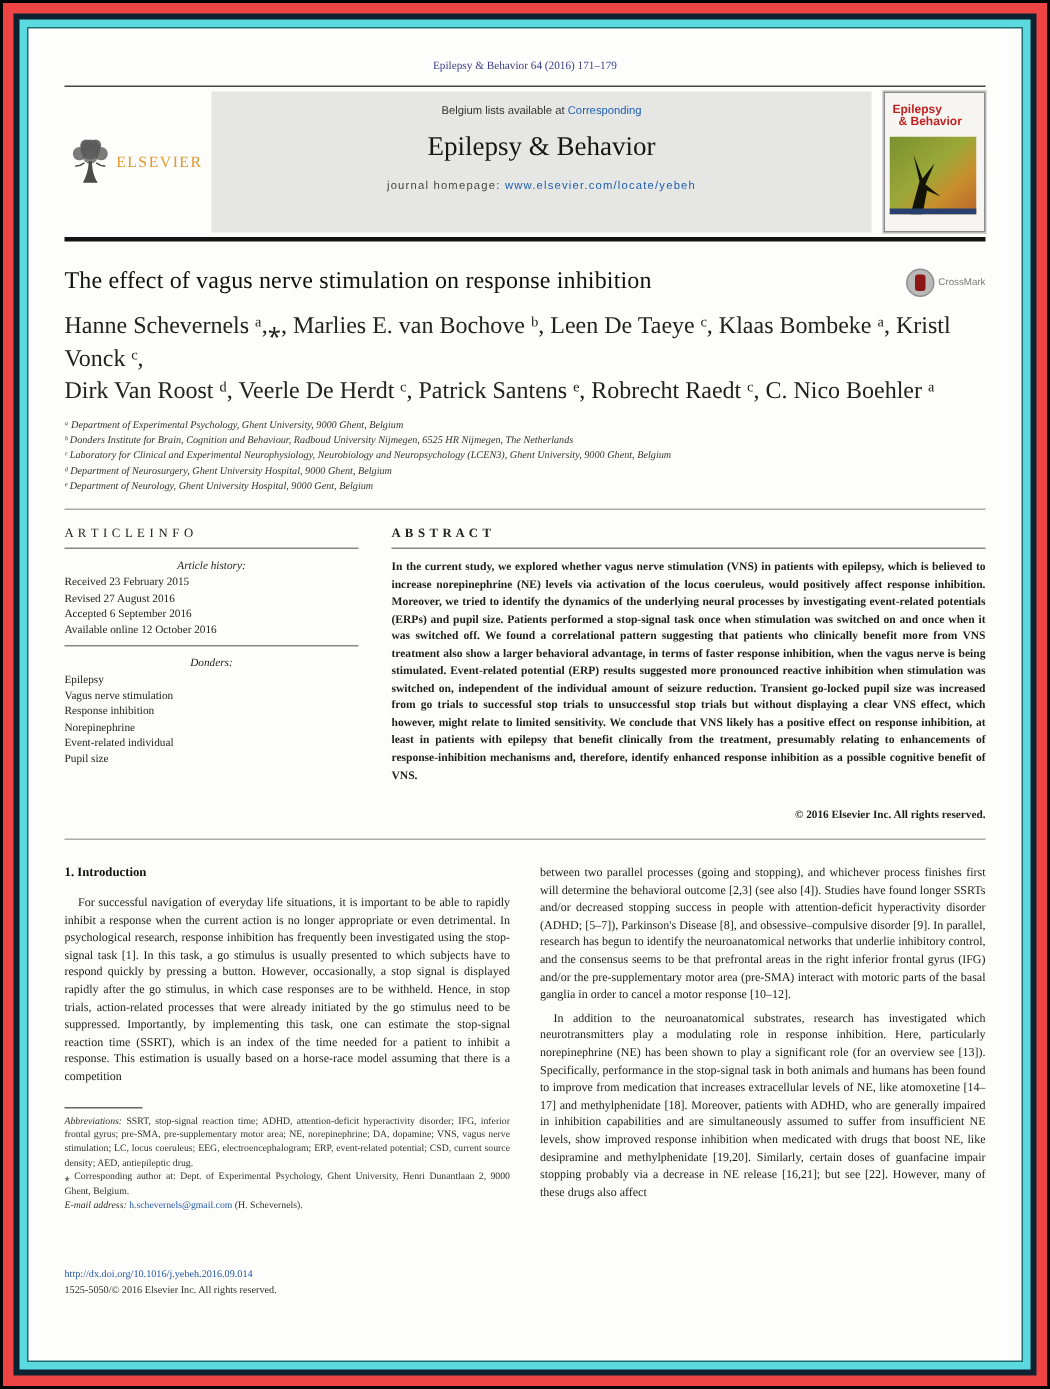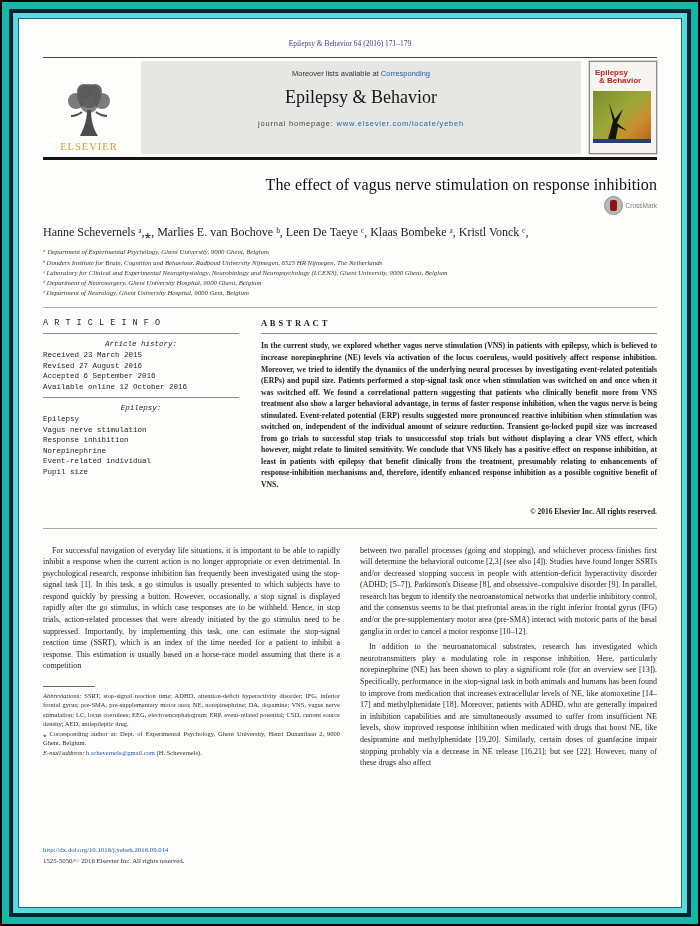--- a/index.html
+++ b/index.html
@@ -3,59 +3,59 @@
 <meta charset="utf-8">
 <style>
   html,body{margin:0;padding:0;}
   body{
     width:700px;height:926px;overflow:hidden;
     font-family:"Liberation Serif", serif;
     background:#000;
   }
   
   .f-outer{width:700px;height:926px;box-sizing:border-box;background:#050505;padding:2px;}
-  .f-cyan1{width:100%;height:100%;box-sizing:border-box;background:#14b8a6;padding:7px;}
+  .f-cyan1{width:100%;height:100%;box-sizing:border-box;background:#ef4444;padding:7px;}
   .f-dark{width:100%;height:100%;box-sizing:border-box;background:#0c2230;padding:4px;}
   .f-cyan2{width:100%;height:100%;box-sizing:border-box;background:#5ad9de;padding:5px;}
   .f-line{width:100%;height:100%;box-sizing:border-box;background:#1f6b73;padding:1px;}
   .page{
     width:100%;height:100%;box-sizing:border-box;background:#fdfdfc;
     padding:20px 24px 0 24px;overflow:hidden;color:#1d1d1d;position:relative;
   }
   
   .running-head{text-align:center;font-size:7.5px;color:#3b3f8c;margin-bottom:9px;}
   
   .header-rule{border-top:1px solid #444;margin-bottom:0;}
   .header-band{display:flex;align-items:stretch;padding-top:3px;}
-  .logo-col{width:92px;display:flex;flex-direction:column;align-items:center;justify-content:flex-end;padding:2px 6px 2px 0;}
+  .logo-col{width:92px;display:flex;flex-direction:row;align-items:center;justify-content:flex-end;padding:2px 6px 2px 0;}
   .elsevier-text{font-size:10.5px;letter-spacing:1px;color:#e09a2d;margin-top:1px;font-family:"Liberation Serif",serif;}
   .center-box{flex:1;background:#e6e6e5;text-align:center;padding:8px 4px 9px 4px;}
   .contents-line{font-family:"Liberation Sans",sans-serif;font-size:7.5px;color:#333;}
   .contents-line a{color:#1d5fae;text-decoration:none;}
   .journal-name{font-size:18px;color:#161616;margin:9px 0 11px 0;}
   .homepage-line{font-family:"Liberation Sans",sans-serif;font-size:7.5px;letter-spacing:.8px;color:#444;}
   .homepage-line a{color:#1d5fae;text-decoration:none;}
   .cover{width:66px;margin-left:8px;border:1px solid #8a8a8a;background:#f6f5f2;box-shadow:0 0 0 1px #d8d8d8;display:flex;flex-direction:column;}
   .cover-title{padding:7px 3px 3px 5px;font-size:8px;line-height:1.05;color:#c21f1f;font-weight:bold;font-family:"Liberation Sans",sans-serif;}
   .cover-title .l2{padding-left:4px;display:block;}
   .cover-art{flex:1;margin:2px 3px 6px 3px;min-height:48px;position:relative;}
   .thick-rule{height:3.5px;background:#141414;margin-top:3px;}
   
-  .title-row{display:flex;align-items:flex-end;justify-content:space-between;margin-top:16px;flex-direction:column;}
+  .title-row{display:flex;align-items:center;justify-content:space-between;margin-top:16px;}
   .article-title{font-size:16px;font-weight:normal;color:#101010;margin:0;letter-spacing:.1px;}
   .crossmark{display:flex;align-items:center;gap:3px;margin-top:2px;flex:0 0 auto;}
   .cm-circle{width:17px;height:17px;border-radius:50%;background:#b9b9b9;display:inline-flex;align-items:center;justify-content:center;border:1px solid #8f8f8f;}
   .cm-rect{width:7px;height:11px;background:#8e1515;border-radius:2px;display:inline-block;}
   .cm-label{font-size:6.5px;color:#7c7c7c;font-family:"Liberation Sans",sans-serif;}
-  .authors{font-size:12px;color:#222;margin-top:9px;line-height:1.35;}
+  .authors{font-size:16px;color:#222;margin-top:9px;line-height:1.35;}
   .affiliations{margin-top:7px;font-size:6.8px;font-style:italic;color:#333;line-height:1.5;}
   .thin-rule{border-top:1px solid #aaa;margin:9px 0 0 0;}
   
   .meta-grid{display:flex;gap:22px;margin-top:10px;}
-  .info-col{width:196px;flex:0 0 auto;font-family:Liberation Mono, monospace;}
+  .info-col{width:196px;flex:0 0 auto;}
   .abs-col{flex:1;font-weight:bold;}
   .sec-head{font-size:8.5px;color:#222;letter-spacing:.5px;}
   .col-rule{border-top:1px solid #888;margin:5px 0 6px 0;}
   .info-col .label{font-style:italic;font-size:7.5px;margin:1px 0 2px 0;text-align:center;}
   .info-line{font-size:7.5px;line-height:1.4;}
   .abs-text{font-size:7.7px;line-height:1.5;text-align:justify;color:#1e1e1e;}
   .abs-copy{font-size:7.5px;text-align:right;margin-top:16px;}
   .full-rule{border-top:1px solid #aaa;margin:12px 0 0 0;}
   
   .body-grid{display:flex;gap:20px;margin-top:16px;}
@@ -95,21 +95,21 @@
               <circle cx="26" cy="9" r="7" opacity=".9"></circle>
               <circle cx="37" cy="9" r="7" opacity=".9"></circle>
               <circle cx="31" cy="22" r="9" opacity=".75"></circle>
             </g>
             <path d="M29 28 C29 38 26 46 22 54 L40 54 C35 46 33 38 33 28 Z" fill="#4c4c4c"></path>
             <path d="M24 30 C20 33 16 34 13 34 M38 30 C42 33 46 34 49 34" stroke="#4c4c4c" stroke-width="2" fill="none"></path>
           </svg>
           <div class="elsevier-text">ELSEVIER</div>
         </div>
         <div class="center-box">
-          <div class="contents-line"><span>Moreover lists available at </span><a href="#">Corresponding</a></div>
+          <div class="contents-line"><span>Belgium lists available at </span><a href="#">Corresponding</a></div>
           <div class="journal-name">Epilepsy &amp; Behavior</div>
           <div class="homepage-line"><span>journal homepage: </span><a href="#">www.elsevier.com/locate/yebeh</a></div>
         </div>
         <div class="cover">
           <div class="cover-title"><span>Epilepsy</span><span class="l2">&amp; Behavior</span></div>
           <div class="cover-art">
             <svg width="58" height="52" viewBox="0 0 58 52" preserveAspectRatio="none">
               <defs>
                 <linearGradient id="cg" x1="0" y1="0" x2="1" y2="1">
                   <stop offset="0" stop-color="#7a8f2e"></stop>
@@ -132,62 +132,64 @@
         <div class="crossmark">
           <span class="cm-circle">
                     <span class="cm-rect"></span>
                   </span>
           <span class="cm-label">CrossMark</span>
         </div>
       </div>
 
       <div class="authors">
         <div>Hanne Schevernels ᵃ,⁎, Marlies E. van Bochove ᵇ, Leen De Taeye ᶜ, Klaas Bombeke ᵃ, Kristl Vonck ᶜ,</div>
+        <div>Dirk Van Roost ᵈ, Veerle De Herdt ᶜ, Patrick Santens ᵉ, Robrecht Raedt ᶜ, C. Nico Boehler ᵃ</div>
       </div>
 
       <div class="affiliations">
         <div>ᵃ Department of Experimental Psychology, Ghent University, 9000 Ghent, Belgium</div>
         <div>ᵇ Donders Institute for Brain, Cognition and Behaviour, Radboud University Nijmegen, 6525 HR Nijmegen, The Netherlands</div>
         <div>ᶜ Laboratory for Clinical and Experimental Neurophysiology, Neurobiology and Neuropsychology (LCEN3), Ghent University, 9000 Ghent, Belgium</div>
         <div>ᵈ Department of Neurosurgery, Ghent University Hospital, 9000 Ghent, Belgium</div>
         <div>ᵉ Department of Neurology, Ghent University Hospital, 9000 Gent, Belgium</div>
       </div>
 
       <div class="thin-rule"></div>
 
       <div class="meta-grid">
         <div class="info-col">
           <div class="sec-head">A R T I C L E    I N F O</div>
           <div class="col-rule"></div>
           <div class="label">Article history:</div>
-          <div class="info-line">Received 23 March 2015</div>
+          <div class="info-line">Received 23 February 2015</div>
           <div class="info-line">Revised 27 August 2016</div>
           <div class="info-line">Accepted 6 September 2016</div>
           <div class="info-line">Available online 12 October 2016</div>
           <div class="col-rule"></div>
-          <div class="label">Epilepsy:</div>
+          <div class="label">Donders:</div>
           <div class="info-line">Epilepsy</div>
           <div class="info-line">Vagus nerve stimulation</div>
           <div class="info-line">Response inhibition</div>
           <div class="info-line">Norepinephrine</div>
           <div class="info-line">Event-related individual</div>
           <div class="info-line">Pupil size</div>
         </div>
         <div class="abs-col">
           <div class="sec-head">A B S T R A C T</div>
           <div class="col-rule"></div>
           <div class="abs-text">In the current study, we explored whether vagus nerve stimulation (VNS) in patients with epilepsy, which is believed to increase norepinephrine (NE) levels via activation of the locus coeruleus, would positively affect response inhibition. Moreover, we tried to identify the dynamics of the underlying neural processes by investigating event-related potentials (ERPs) and pupil size. Patients performed a stop-signal task once when stimulation was switched on and once when it was switched off. We found a correlational pattern suggesting that patients who clinically benefit more from VNS treatment also show a larger behavioral advantage, in terms of faster response inhibition, when the vagus nerve is being stimulated. Event-related potential (ERP) results suggested more pronounced reactive inhibition when stimulation was switched on, independent of the individual amount of seizure reduction. Transient go-locked pupil size was increased from go trials to successful stop trials to unsuccessful stop trials but without displaying a clear VNS effect, which however, might relate to limited sensitivity. We conclude that VNS likely has a positive effect on response inhibition, at least in patients with epilepsy that benefit clinically from the treatment, presumably relating to enhancements of response-inhibition mechanisms and, therefore, identify enhanced response inhibition as a possible cognitive benefit of VNS.</div>
           <div class="abs-copy">© 2016 Elsevier Inc. All rights reserved.</div>
         </div>
       </div>
 
       <div class="full-rule"></div>
 
       <div class="body-grid">
         <div class="bcol">
+          <h2 class="sec-title">1. Introduction</h2>
           <p class="bpara indent">For successful navigation of everyday life situations, it is important to be able to rapidly inhibit a response when the current action is no longer appropriate or even detrimental. In psychological research, response inhibition has frequently been investigated using the stop-signal task [1]. In this task, a go stimulus is usually presented to which subjects have to respond quickly by pressing a button. However, occasionally, a stop signal is displayed rapidly after the go stimulus, in which case responses are to be withheld. Hence, in stop trials, action-related processes that were already initiated by the go stimulus need to be suppressed. Importantly, by implementing this task, one can estimate the stop-signal reaction time (SSRT), which is an index of the time needed for a patient to inhibit a response. This estimation is usually based on a horse-race model assuming that there is a competition</p>
           <div class="footnote">
             <div class="fn-rule"></div>
             <p class="fn ind"><em>Abbreviations:</em><span> SSRT, stop-signal reaction time; ADHD, attention-deficit hyperactivity disorder; IFG, inferior frontal gyrus; pre-SMA, pre-supplementary motor area; NE, norepinephrine; DA, dopamine; VNS, vagus nerve stimulation; LC, locus coeruleus; EEG, electroencephalogram; ERP, event-related potential; CSD, current source density; AED, antiepileptic drug.</span></p>
             <p class="fn ind">⁎ Corresponding author at: Dept. of Experimental Psychology, Ghent University, Henri Dunantlaan 2, 9000 Ghent, Belgium.</p>
             <p class="fn ind"><em>E-mail address:</em> <a href="#">h.schevernels@gmail.com</a><span> (H. Schevernels).</span></p>
           </div>
         </div>
         <div class="bcol">
           <p class="bpara">between two parallel processes (going and stopping), and whichever process finishes first will determine the behavioral outcome [2,3] (see also [4]). Studies have found longer SSRTs and/or decreased stopping success in people with attention-deficit hyperactivity disorder (ADHD; [5–7]), Parkinson's Disease [8], and obsessive–compulsive disorder [9]. In parallel, research has begun to identify the neuroanatomical networks that underlie inhibitory control, and the consensus seems to be that prefrontal areas in the right inferior frontal gyrus (IFG) and/or the pre-supplementary motor area (pre-SMA) interact with motoric parts of the basal ganglia in order to cancel a motor response [10–12].</p>

